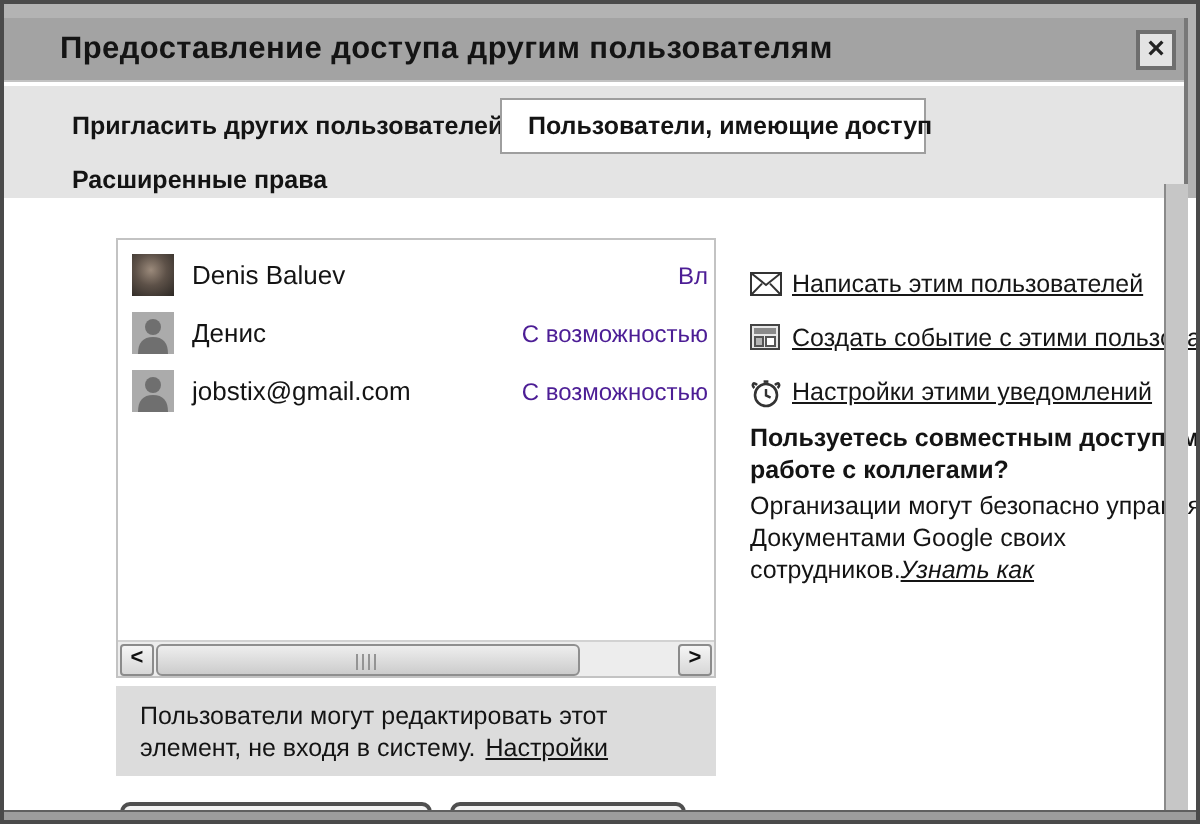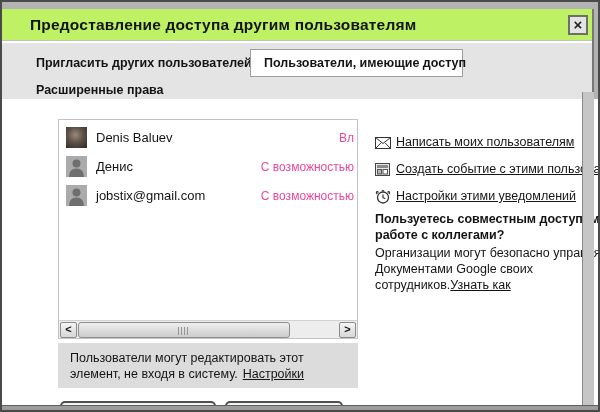--- a/index.html
+++ b/index.html
@@ -2,21 +2,21 @@
 <html><head>
 <meta charset="utf-8">
 <style>
   html,body{margin:0;padding:0;background:#fff;}
   .page{position:relative;width:600px;height:412px;box-sizing:border-box;
         border:2px solid #4a4a4a;background:#b3b3b3;overflow:hidden;
         font-family:"Liberation Sans","DejaVu Sans",sans-serif;color:#141414;}
   
   .dialog{position:absolute;left:0;top:7px;width:592px;height:396px;background:#fff;
           border-right:2px solid #787878;box-sizing:border-box;}
-  .titlebar{position:absolute;left:0;top:0;width:100%;height:32px;background:#bef264;
+  .titlebar{position:absolute;left:0;top:0;width:100%;height:32px;background:#a3a3a3;
             border-bottom:1px solid #c2c2c2;box-sizing:border-box;}
   .title{position:absolute;left:28px;top:7px;font-size:15.5px;font-weight:bold;
          letter-spacing:.2px;white-space:nowrap;}
   .closebox{position:absolute;right:8px;top:6px;width:20px;height:20px;background:#e3e3e3;
             border:2px solid #6e6e6e;box-sizing:border-box;text-align:center;line-height:15px;
             font-size:15px;font-weight:bold;color:#222;cursor:pointer;}
   .tabstrip{position:absolute;left:0;top:34px;width:100%;height:56px;background:#e4e4e4;}
   .tab-plain{position:absolute;font-size:12.5px;font-weight:bold;white-space:nowrap;cursor:pointer;}
   .tab-invite{left:34px;top:13px;}
   .tab-advanced{left:34px;top:40px;}
@@ -30,21 +30,21 @@
   .bottombar{position:absolute;left:0px;top:403px;width:596px;height:7px;background:#9c9c9c;
              border-top:1px solid #5f5f5f;box-sizing:border-box;z-index:5;}
   
   .userlist{position:absolute;left:20px;top:20px;width:300px;height:220px;background:#fff;
             border:1px solid #c3c3c3;box-sizing:border-box;}
   .urow{position:absolute;left:0;width:297px;height:29px;}
   .uav{position:absolute;left:7px;top:4px;width:21px;height:21px;}
   .uav-photo{background:radial-gradient(circle at 45% 38%, #9b8a7b 0%, #5d5148 45%, #2c2824 100%);}
   .uav-gen{background:#ababab;}
   .uname{position:absolute;left:37px;top:7px;font-size:13px;white-space:nowrap;}
-  .urole{position:absolute;right:2px;top:8px;font-size:12px;white-space:nowrap;color:#ec4899;}
+  .urole{position:absolute;right:2px;top:8px;font-size:12px;white-space:nowrap;color:#4c1d95;}
   
   .hscroll{position:absolute;left:0;bottom:0;width:298px;height:18px;background:#ededed;
            border-top:1px solid #d2d2d2;box-sizing:border-box;}
   .sbtn{position:absolute;top:1px;width:17px;height:16px;background:linear-gradient(#f5f5f5,#d7d7d7);
         border:1px solid #8b8b8b;border-radius:2px;box-sizing:border-box;text-align:center;
         line-height:13px;font-size:11px;font-weight:bold;color:#111;cursor:pointer;}
   .sbtn-l{left:1px;} .sbtn-r{right:1px;}
   .sthumb{position:absolute;left:19px;top:1px;width:212px;height:16px;
           background:linear-gradient(#eeeeee,#cccccc);border:1px solid #8f8f8f;border-radius:3px;
           box-sizing:border-box;cursor:grab;}
@@ -61,21 +61,21 @@
   .bcirc{position:absolute;left:11px;top:4px;width:9px;height:9px;border:2px solid #3d3d3d;
          border-radius:50%;box-sizing:border-box;background:#f3f3f3;}
   
   .alink{position:absolute;left:337px;height:16px;white-space:nowrap;cursor:pointer;}
   .alink .lbl{position:absolute;left:21px;top:0;font-size:12.5px;text-decoration:underline;
               color:#161616;white-space:nowrap;}
   .aicon{position:absolute;left:0;top:0;}
   .promo-h{position:absolute;left:337px;top:112px;width:252px;font-size:12.5px;line-height:16px;
            font-weight:bold;}
   .promo-b{position:absolute;left:337px;top:146px;width:240px;font-size:12.5px;line-height:16px;}
-  .plink{text-decoration:underline;cursor:pointer;}
+  .plink{text-decoration:underline;cursor:pointer;font-style:italic;}
   a,span{-webkit-user-select:none;}
 </style>
 </head>
 <body>
 
 <div class="page">
 
   <div class="dialog">
 
     <div class="titlebar">
@@ -140,21 +140,21 @@
         <span class="bcirc"></span>
       </div>
 
       <div class="alink" style="top:36px;">
         <span class="aicon">
           <svg width="16" height="12" viewBox="0 0 16 12">
               <rect x="0.5" y="0.5" width="15" height="11" fill="#fff" stroke="#333"></rect>
               <path d="M0.5 0.5 L8 6.5 L15.5 0.5 M0.5 11.5 L6 5.8 M15.5 11.5 L10 5.8" fill="none" stroke="#333"></path>
             </svg>
         </span>
-        <span class="lbl">Написать моих пользователям</span>
+        <span class="lbl">Написать этим пользователей</span>
       </div>
 
       <div class="alink" style="top:63px;">
         <span class="aicon">
           <svg width="15" height="13" viewBox="0 0 15 13">
               <rect x="0.5" y="0.5" width="14" height="12" fill="#e8e8e8" stroke="#444"></rect>
               <rect x="2" y="2" width="11" height="3" fill="#8a8a8a"></rect>
               <rect x="2.5" y="6.5" width="4" height="4.5" fill="#b5b5b5" stroke="#555"></rect>
               <rect x="8" y="6.5" width="4.5" height="4.5" fill="#fff" stroke="#555"></rect>
             </svg>

